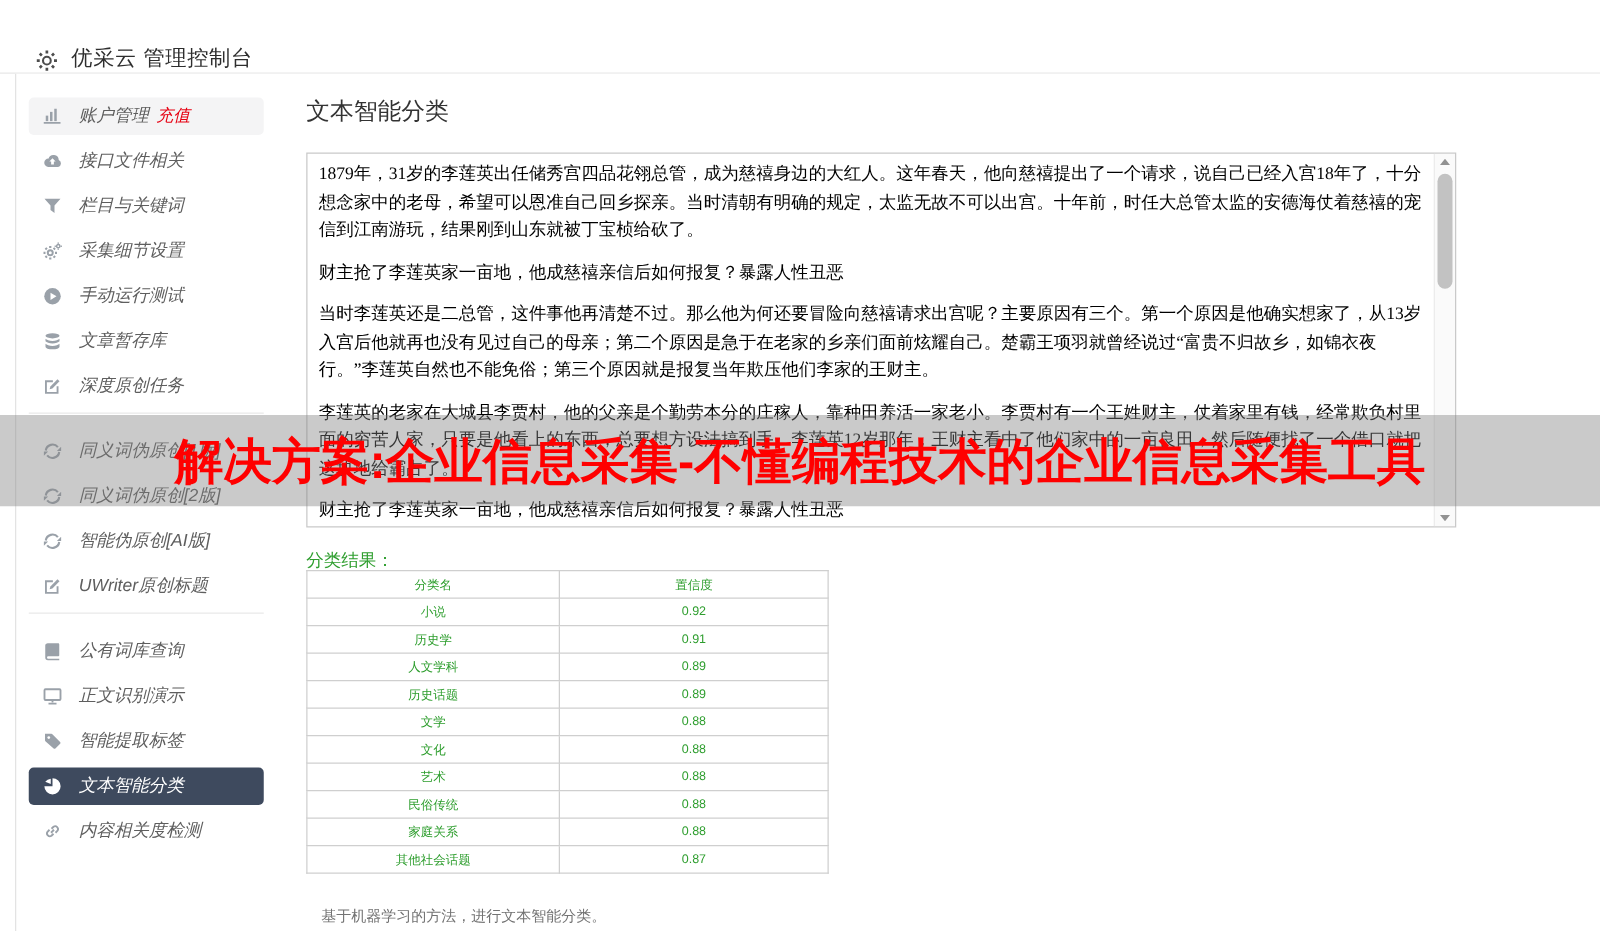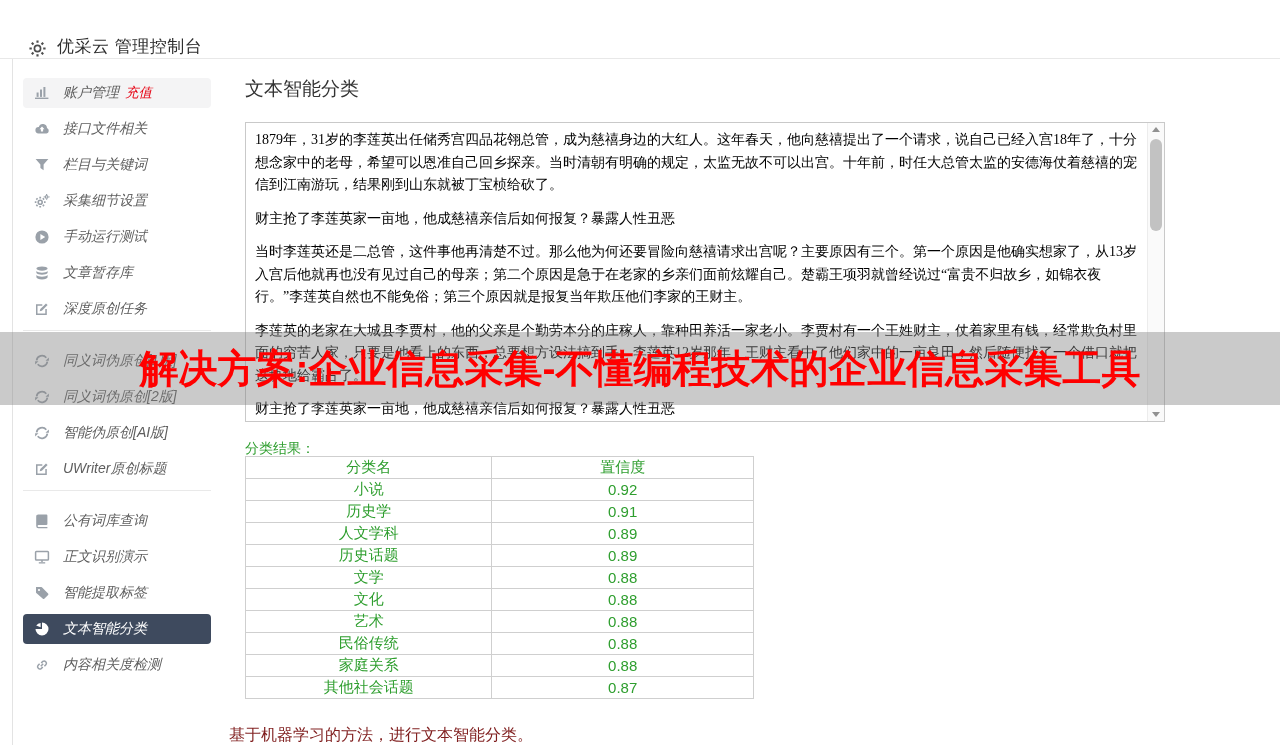--- a/index.html
+++ b/index.html
@@ -49,27 +49,27 @@
   .sb-arrow.up::after, .sb-arrow.down::after { content:""; position:absolute; left:4px; }
   .sb-arrow.up::after { top:4px; border-left:4px solid transparent; border-right:4px solid transparent;
     border-bottom:5px solid #919191; }
   .sb-arrow.down::after { bottom:4px; border-left:4px solid transparent; border-right:4px solid transparent;
     border-top:5px solid #919191; }
   .sb-thumb { position:absolute; top:16px; left:2px; width:12px; height:92px;
     background:#c2c2c2; border-radius:6px; }
 
   .result-label { position:absolute; left:232px; top:381px; font-size:14px; color:#2e9e2e; }
 
-  .result-table { position:absolute; left:232px; top:397px; width:509px;
-    border-collapse:collapse; color:#2e9e2e; font-size:15px; }
+  .result-table { position:absolute; left:232px; top:397px; width:418px;
+    border-collapse:collapse; color:#2e9e2e; font-size:10px; }
   .result-table th, .result-table td { border:1px solid #cfcfcf; height:22px;
     text-align:center; font-weight:400; padding:0; }
   .result-table col.c1 { width:48.5%; }
 
-  .footnote { position:absolute; left:216px; top:666px; font-size:16px; color:#7f1d1d; }
+  .footnote { position:absolute; left:244px; top:666px; font-size:12px; color:#737373; }
 
   
   .overlay-band { position:absolute; left:0; top:332px; width:1280px; height:73px;
     background:rgba(128,128,128,0.42); z-index:100; display:flex; align-items:center;
     justify-content:center; pointer-events:none; }
   .overlay-band span { font-size:39px; font-weight:bold; color:#ff0000; white-space:nowrap; }
 </style>
 </head>
 <body>
 

